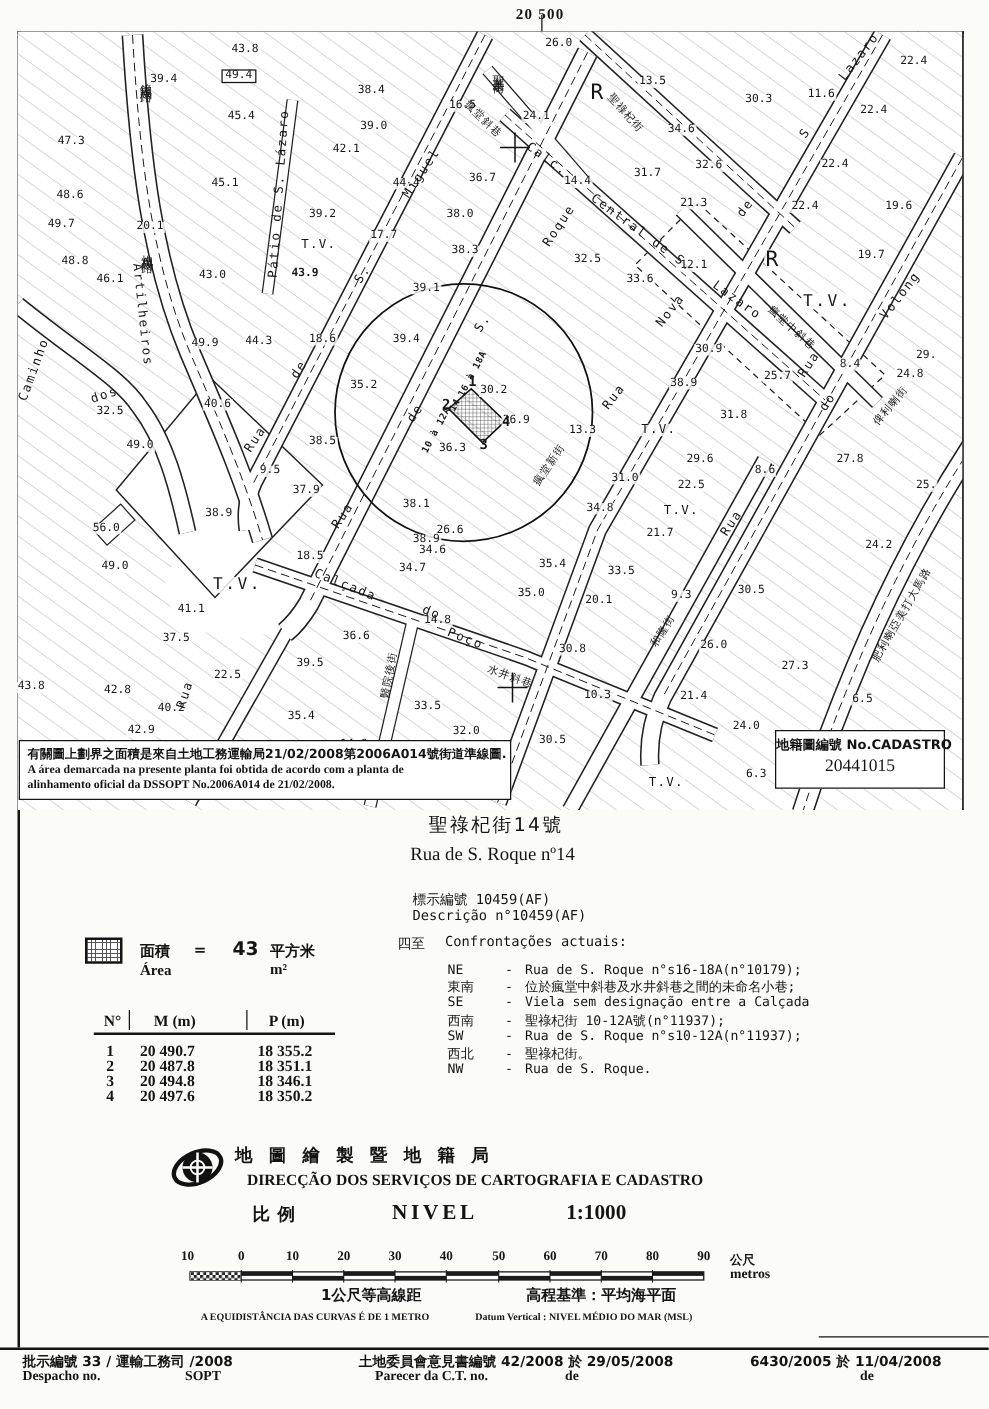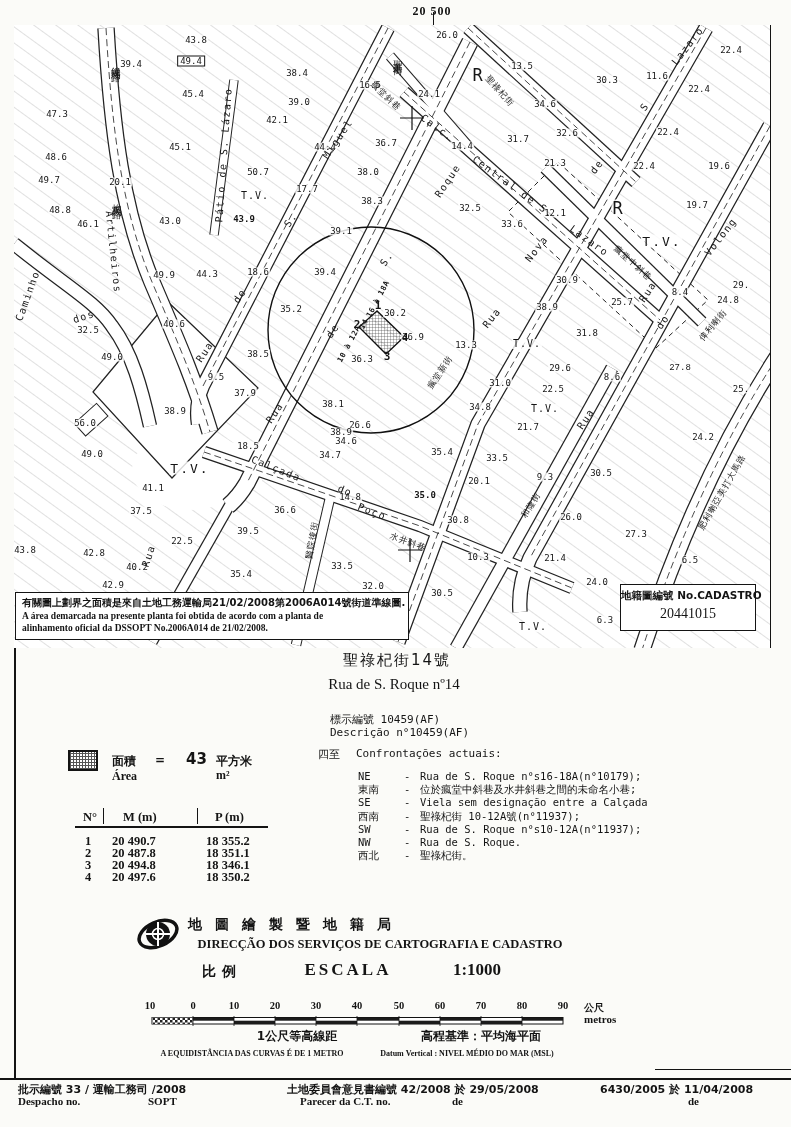--- a/index.html
+++ b/index.html
@@ -201,21 +201,21 @@
     <span class="ml c-n" style="left: 56px; top: 157px; transform: translate(-50%, -50%) rotate(0deg);">48.6</span>
     <span class="ml c-n" style="left: 49px; top: 180px; transform: translate(-50%, -50%) rotate(0deg);">49.7</span>
     <span class="ml c-n" style="left: 120px; top: 182px; transform: translate(-50%, -50%) rotate(0deg);">20.1</span>
     <span class="ml c-n" style="left: 60px; top: 210px; transform: translate(-50%, -50%) rotate(0deg);">48.8</span>
     <span class="ml c-n" style="left: 88px; top: 224px; transform: translate(-50%, -50%) rotate(0deg);">46.1</span>
     <span class="ml c-n" style="left: 170px; top: 221px; transform: translate(-50%, -50%) rotate(0deg);">43.0</span>
     <span class="ml c-n" style="left: 297px; top: 73px; transform: translate(-50%, -50%) rotate(0deg);">38.4</span>
     <span class="ml c-n" style="left: 299px; top: 102px; transform: translate(-50%, -50%) rotate(0deg);">39.0</span>
     <span class="ml c-n" style="left: 277px; top: 120px; transform: translate(-50%, -50%) rotate(0deg);">42.1</span>
     <span class="ml c-n" style="left: 288px; top: 147px; transform: translate(-50%, -50%) rotate(0deg); margin-left: 37px;">44.4</span>
-    <span class="ml c-n" style="left: 258px; top: 172px; transform: translate(-50%, -50%) rotate(0deg);">50.7</span>
+    <span class="ml c-n" style="left: 258px; top: 172px; transform: translate(-50%, -50%) rotate(0deg);">39.2</span>
     <span class="ml c-n" style="left: 244px; top: 219px; transform: translate(-50%, -50%) rotate(0deg); font-weight: bold;">43.9</span>
     <span class="ml c-n" style="left: 307px; top: 189px; transform: translate(-50%, -50%) rotate(0deg);">17.7</span>
     <span class="ml c-n" style="left: 370px; top: 85px; transform: translate(-50%, -50%) rotate(0deg);">16.5</span>
     <span class="ml c-n" style="left: 368px; top: 172px; transform: translate(-50%, -50%) rotate(0deg);">38.0</span>
     <span class="ml c-n" style="left: 372px; top: 201px; transform: translate(-50%, -50%) rotate(0deg);">38.3</span>
     <span class="ml c-n" style="left: 341px; top: 231px; transform: translate(-50%, -50%) rotate(0deg);">39.1</span>
     <span class="ml c-n" style="left: 386px; top: 143px; transform: translate(-50%, -50%) rotate(0deg);">36.7</span>
     <span class="ml c-n" style="left: 164px; top: 275px; transform: translate(-50%, -50%) rotate(0deg);">49.9</span>
     <span class="ml c-n" style="left: 207px; top: 274px; transform: translate(-50%, -50%) rotate(0deg);">44.3</span>
     <span class="ml c-n" style="left: 258px; top: 272px; transform: translate(-50%, -50%) rotate(0deg);">18.6</span>
@@ -245,21 +245,21 @@
     <span class="ml c-n" style="left: 333px; top: 404px; transform: translate(-50%, -50%) rotate(0deg);">38.1</span>
     <span class="ml c-n" style="left: 360px; top: 425px; transform: translate(-50%, -50%) rotate(0deg);">26.6</span>
     <span class="ml c-n" style="left: 341px; top: 432px; transform: translate(-50%, -50%) rotate(0deg);">38.9</span>
     <span class="ml c-n" style="left: 346px; top: 441px; transform: translate(-50%, -50%) rotate(0deg);">34.6</span>
     <span class="ml c-n" style="left: 330px; top: 455px; transform: translate(-50%, -50%) rotate(0deg);">34.7</span>
     <span class="ml c-n" style="left: 350px; top: 497px; transform: translate(-50%, -50%) rotate(0deg);">14.8</span>
     <span class="ml c-n" style="left: 342px; top: 566px; transform: translate(-50%, -50%) rotate(0deg);">33.5</span>
     <span class="ml c-n" style="left: 373px; top: 586px; transform: translate(-50%, -50%) rotate(0deg);">32.0</span>
     <span class="ml c-n" style="left: 442px; top: 593px; transform: translate(-50%, -50%) rotate(0deg);">30.5</span>
     <span class="ml c-n" style="left: 442px; top: 452px; transform: translate(-50%, -50%) rotate(0deg);">35.4</span>
-    <span class="ml c-n" style="left: 425px; top: 495px; transform: translate(-50%, -50%) rotate(0deg); font-weight: bold;">35.0</span>
+    <span class="ml c-n" style="left: 425px; top: 475px; transform: translate(-50%, -50%) rotate(0deg);">35.0</span>
     <span class="ml c-n" style="left: 458px; top: 520px; transform: translate(-50%, -50%) rotate(0deg);">30.8</span>
     <span class="ml c-n" style="left: 479px; top: 481px; transform: translate(-50%, -50%) rotate(0deg);">20.1</span>
     <span class="ml c-n" style="left: 478px; top: 557px; transform: translate(-50%, -50%) rotate(0deg);">10.3</span>
     <span class="ml c-n" style="left: 497px; top: 458px; transform: translate(-50%, -50%) rotate(0deg);">33.5</span>
     <span class="ml c-n" style="left: 545px; top: 477px; transform: translate(-50%, -50%) rotate(0deg);">9.3</span>
     <span class="ml c-n" style="left: 601px; top: 473px; transform: translate(-50%, -50%) rotate(0deg);">30.5</span>
     <span class="ml c-n" style="left: 528px; top: 427px; transform: translate(-50%, -50%) rotate(0deg);">21.7</span>
     <span class="ml c-n" style="left: 571px; top: 517px; transform: translate(-50%, -50%) rotate(0deg);">26.0</span>
     <span class="ml c-n" style="left: 636px; top: 534px; transform: translate(-50%, -50%) rotate(0deg);">27.3</span>
     <span class="ml c-n" style="left: 555px; top: 558px; transform: translate(-50%, -50%) rotate(0deg);">21.4</span>
@@ -292,21 +292,21 @@
     <span class="ml c-n" style="left: 680px; top: 292px; transform: translate(-50%, -50%) rotate(0deg);">8.4</span>
     <span class="ml c-n" style="left: 741px; top: 285px; transform: translate(-50%, -50%) rotate(0deg);">29.</span>
     <span class="ml c-n" style="left: 728px; top: 300px; transform: translate(-50%, -50%) rotate(0deg);">24.8</span>
     <span class="ml c-n" style="left: 741px; top: 389px; transform: translate(-50%, -50%) rotate(0deg);">25.</span>
     <span class="ml c-n" style="left: 587px; top: 333px; transform: translate(-50%, -50%) rotate(0deg);">31.8</span>
     <span class="ml c-n" style="left: 560px; top: 368px; transform: translate(-50%, -50%) rotate(0deg);">29.6</span>
     <span class="ml c-n" style="left: 553px; top: 389px; transform: translate(-50%, -50%) rotate(0deg);">22.5</span>
     <span class="ml c-n" style="left: 500px; top: 383px; transform: translate(-50%, -50%) rotate(0deg);">31.0</span>
     <span class="ml c-n" style="left: 480px; top: 407px; transform: translate(-50%, -50%) rotate(0deg);">34.8</span>
     <span class="ml c-n" style="left: 466px; top: 345px; transform: translate(-50%, -50%) rotate(0deg);">13.3</span>
-    <span class="ml c-n" style="left: 680px; top: 368px; transform: translate(-50%, -50%) rotate(0deg); font-family: Liberation Mono, monospace;">27.8</span>
+    <span class="ml c-n" style="left: 680px; top: 368px; transform: translate(-50%, -50%) rotate(0deg);">27.8</span>
     <span class="ml c-n" style="left: 612px; top: 377px; transform: translate(-50%, -50%) rotate(0deg);">8.6</span>
     <span class="ml c-n" style="left: 395px; top: 313px; transform: translate(-50%, -50%) rotate(0deg);">30.2</span>
     <span class="ml c-n" style="left: 413px; top: 337px; transform: translate(-50%, -50%) rotate(0deg);">36.9</span>
     <span class="ml c-n" style="left: 362px; top: 359px; transform: translate(-50%, -50%) rotate(0deg);">36.3</span>
     <span class="ml c-nb" style="left: 378px; top: 305px; transform: translate(-50%, -50%) rotate(0deg);">1</span>
     <span class="ml c-nb" style="left: 357px; top: 324px; transform: translate(-50%, -50%) rotate(0deg);">2</span>
     <span class="ml c-nb" style="left: 387px; top: 356px; transform: translate(-50%, -50%) rotate(0deg);">3</span>
     <span class="ml c-nb" style="left: 405px; top: 337px; transform: translate(-50%, -50%) rotate(0deg);">4</span>
     <span class="ml c-ns" style="left: 349px; top: 344px; transform: translate(-50%, -50%) rotate(-62deg);">10 à 12A</span>
     <span class="ml c-ns" style="left: 364px; top: 324px; transform: translate(-50%, -50%) rotate(-62deg);">14</span>
@@ -376,22 +376,22 @@
 <div class="abs mono" id="desc-zh">標示編號 10459(AF)</div>
 <div class="abs mono" id="desc-pt">Descrição n°10459(AF)</div>
 <div class="abs" id="conf-head-zh">四至</div>
 <div class="abs mono" id="conf-head-pt">Confrontações actuais:</div>
 <div class="abs" id="conf-rows">
   <div class="cf-row"><span class="cf-d">NE</span><span class="cf-h">-</span><span class="cf-t">Rua de S. Roque n°s16-18A(n°10179);</span></div>
   <div class="cf-row"><span class="cf-d">東南</span><span class="cf-h">-</span><span class="cf-t">位於瘋堂中斜巷及水井斜巷之間的未命名小巷;</span></div>
   <div class="cf-row"><span class="cf-d">SE</span><span class="cf-h">-</span><span class="cf-t">Viela sem designação entre a Calçada</span></div>
   <div class="cf-row"><span class="cf-d">西南</span><span class="cf-h">-</span><span class="cf-t">聖祿杞街 10-12A號(n°11937);</span></div>
   <div class="cf-row"><span class="cf-d">SW</span><span class="cf-h">-</span><span class="cf-t">Rua de S. Roque n°s10-12A(n°11937);</span></div>
+  <div class="cf-row"><span class="cf-d">西北</span><span class="cf-h">-</span><span class="cf-t">聖祿杞街。</span></div>
   <div class="cf-row"><span class="cf-d">NW</span><span class="cf-h">-</span><span class="cf-t">Rua de S. Roque.</span></div>
-  <div class="cf-row"><span class="cf-d">西北</span><span class="cf-h">-</span><span class="cf-t">聖祿杞街。</span></div>
 </div>
 
 <div class="abs" id="legend-swatch"></div>
 <div class="lg" style="left:112px;top:753px;font-size:12px;">面積</div>
 <div class="lg" style="left:155px;top:753px;font-size:12px;">=</div>
 <div class="lg" style="left:186px;top:750px;font-size:15px;">43</div>
 <div class="lg" style="left:216px;top:753px;font-size:12px;">平方米</div>
 <div class="lg" style="left:112px;top:769px;font-family:'Liberation Serif',serif;font-size:12px;">Área</div>
 <div class="lg" style="left:216px;top:768px;font-family:'Liberation Serif',serif;font-size:12px;">m²</div>
 
@@ -428,21 +428,21 @@
   <svg width="44" height="40" viewBox="0 0 44 40" xmlns="http://www.w3.org/2000/svg">
     <ellipse cx="22" cy="20" rx="20" ry="12" fill="none" stroke="#111" stroke-width="3.5" transform="rotate(-24 22 20)"></ellipse>
     <circle cx="22" cy="20" r="12" fill="#111"></circle>
     <path d="M22,8 V32 M10,20 H34" stroke="#fff" stroke-width="2"></path>
     <circle cx="22" cy="20" r="5.5" fill="none" stroke="#fff" stroke-width="1.5"></circle>
   </svg>
 </div>
 <div class="abs" id="agency-zh">地圖繪製暨地籍局</div>
 <div class="abs" id="agency-pt">DIRECÇÃO DOS SERVIÇOS DE CARTOGRAFIA E CADASTRO</div>
 <div class="abs" id="scale-zh">比例</div>
-<div class="abs" id="scale-pt">ESCALA</div>
+<div class="abs" id="scale-pt">NIVEL</div>
 <div class="abs" id="scale-val">1:1000</div>
 
 <div class="abs" id="scalebar-ticks">
     <span class="sb-tick" style="left: 150px;">10</span>
     <span class="sb-tick" style="left: 193px;">0</span>
     <span class="sb-tick" style="left: 234px;">10</span>
     <span class="sb-tick" style="left: 275px;">20</span>
     <span class="sb-tick" style="left: 316px;">30</span>
     <span class="sb-tick" style="left: 357px;">40</span>
     <span class="sb-tick" style="left: 399px;">50</span>

